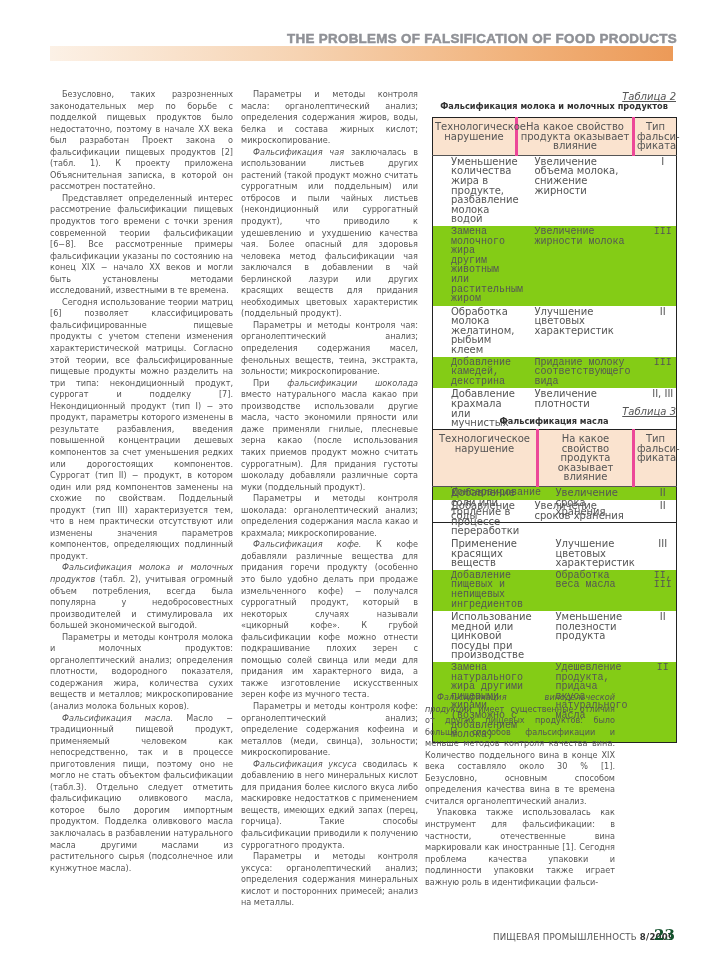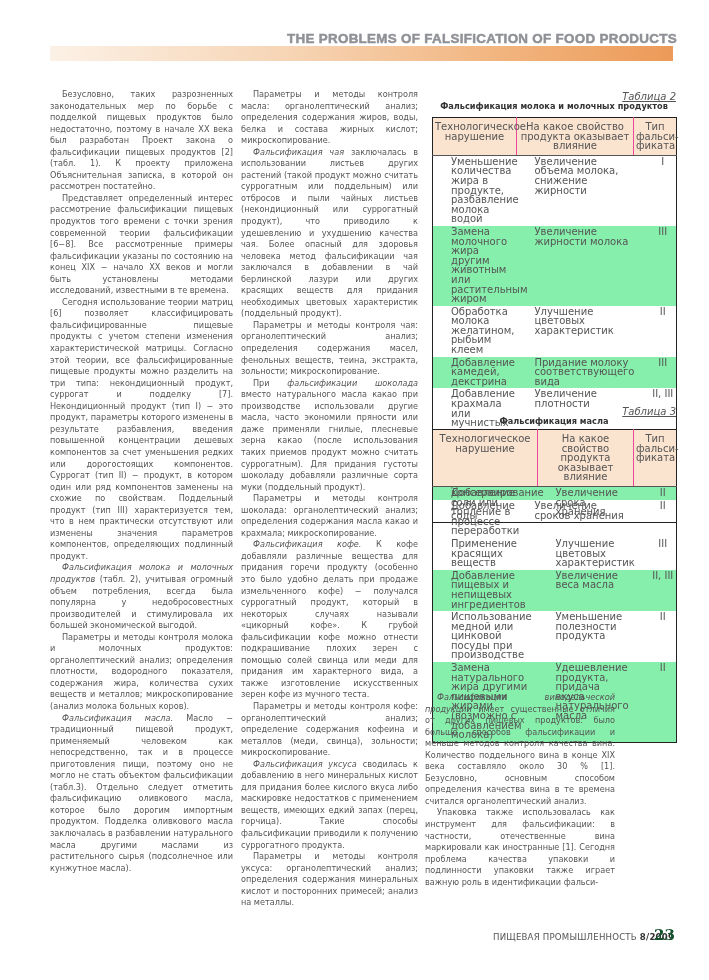--- a/index.html
+++ b/index.html
@@ -14,25 +14,25 @@
   .col p { margin: 0; text-indent: 12px; }
   .col p em { font-style: italic; }
   #col1 { left: 50px; top: 89px; width: 183px; }
   #col2 { left: 241px; top: 89px; width: 177px; }
   #col3 { left: 425px; top: 692px; width: 190px; }
   .tcap { position: absolute; font-size: 10px; font-style: italic; color: #555; text-align: right; text-decoration: underline; }
   .ttitle { position: absolute; font-size: 8.2px; font-weight: bold; color: #333; text-align: center; }
   table.dt { position: absolute; border-collapse: collapse; border: 1.3px solid #222;
              font-size: 10px; line-height: 9.6px; color: #555; table-layout: fixed; }
   table.dt th { background: #fae3cf; font-weight: normal; text-align: center; padding: 4px 2px 4px 2px;
-                border-left: 1px solid #ec4899; border-bottom: 1px solid #555; color: #555; vertical-align: top; }
+                border-left: 3px solid #ec4899; border-bottom: 1px solid #555; color: #555; vertical-align: top; }
   table.dt th:first-child { border-left: none; }
   table.dt td { padding: 1px 2px 2px 18px; vertical-align: top; text-align: left; }
   table.dt td.typ { text-align: center; }
-  table.dt tr.alt td { background: #86efac; }
+  table.dt tr.alt td { background: #84cc16; font-family: Liberation Mono, monospace; }
   #t2 { left: 432px; top: 117px; width: 244px; }
   #t3 { left: 432px; top: 429px; width: 244px; }
   .footer { position: absolute; left: 456px; top: 932px; font-size: 8.6px; color: #555; letter-spacing: 0.2px; white-space: nowrap; margin-left: 37px; }
   .footer b { color: #333; }
   .pagenum { position: absolute; left: 654px; top: 926px; font-family: "DejaVu Serif", serif; font-weight: bold;
              font-size: 15px; color: #14532d; }
 </style>
 </head>
 <body>
 
@@ -134,21 +134,21 @@
         <td>Увеличение срока хранения</td>
         <td class="typ">II</td>
       </tr>
       <tr>
         <td>Применение красящих веществ</td>
         <td>Улучшение цветовых характеристик</td>
         <td class="typ">III</td>
       </tr>
       <tr class="alt">
         <td>Добавление пищевых и непищевых ингредиентов</td>
-        <td>Увеличение веса масла</td>
+        <td>Обработка веса масла</td>
         <td class="typ">II, III</td>
       </tr>
       <tr>
         <td>Использование медной или цинковой посуды при производстве</td>
         <td>Уменьшение полезности продукта</td>
         <td class="typ">II</td>
       </tr>
       <tr class="alt">
         <td>Замена натурального жира другими пищевыми жирами (возможно с добавлением молока)</td>
         <td>Удешевление продукта, придача вкуса натурального масла</td>

